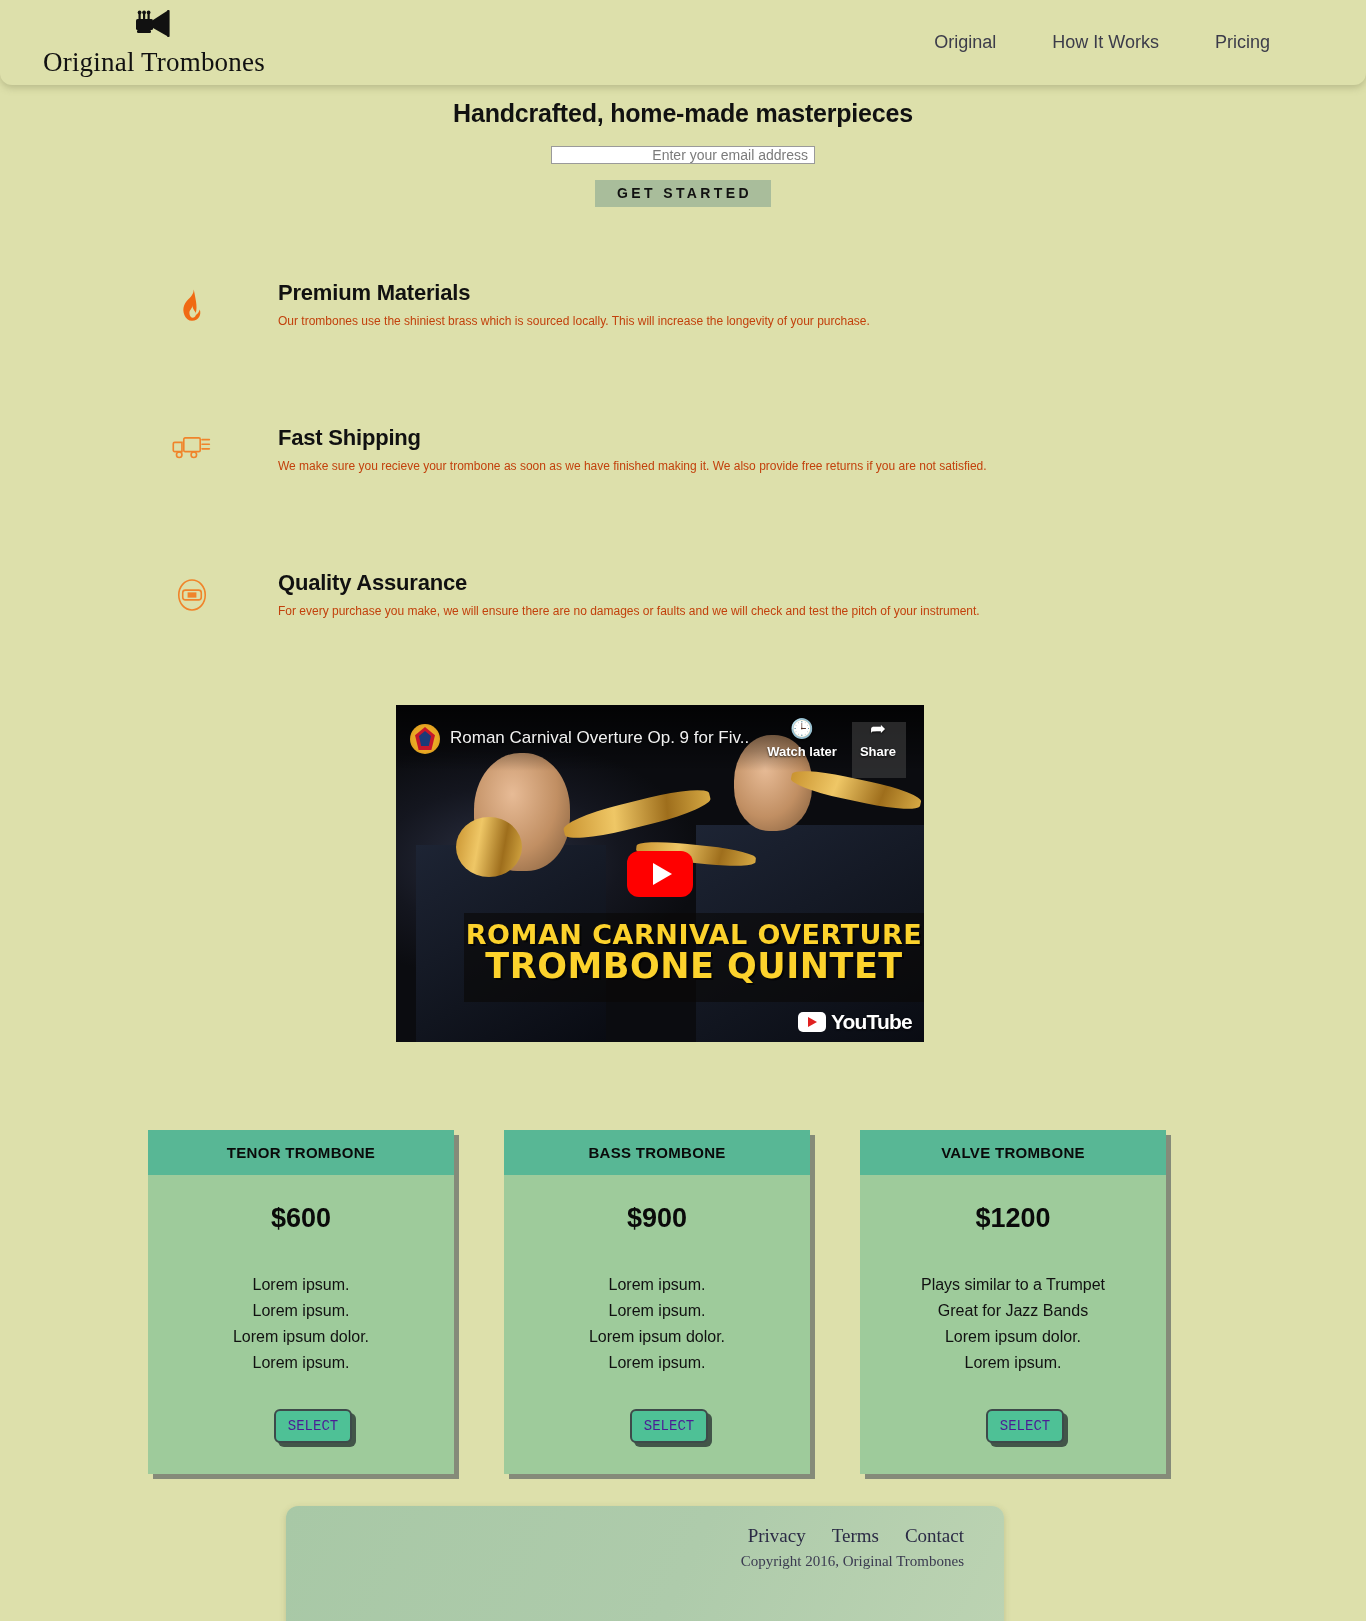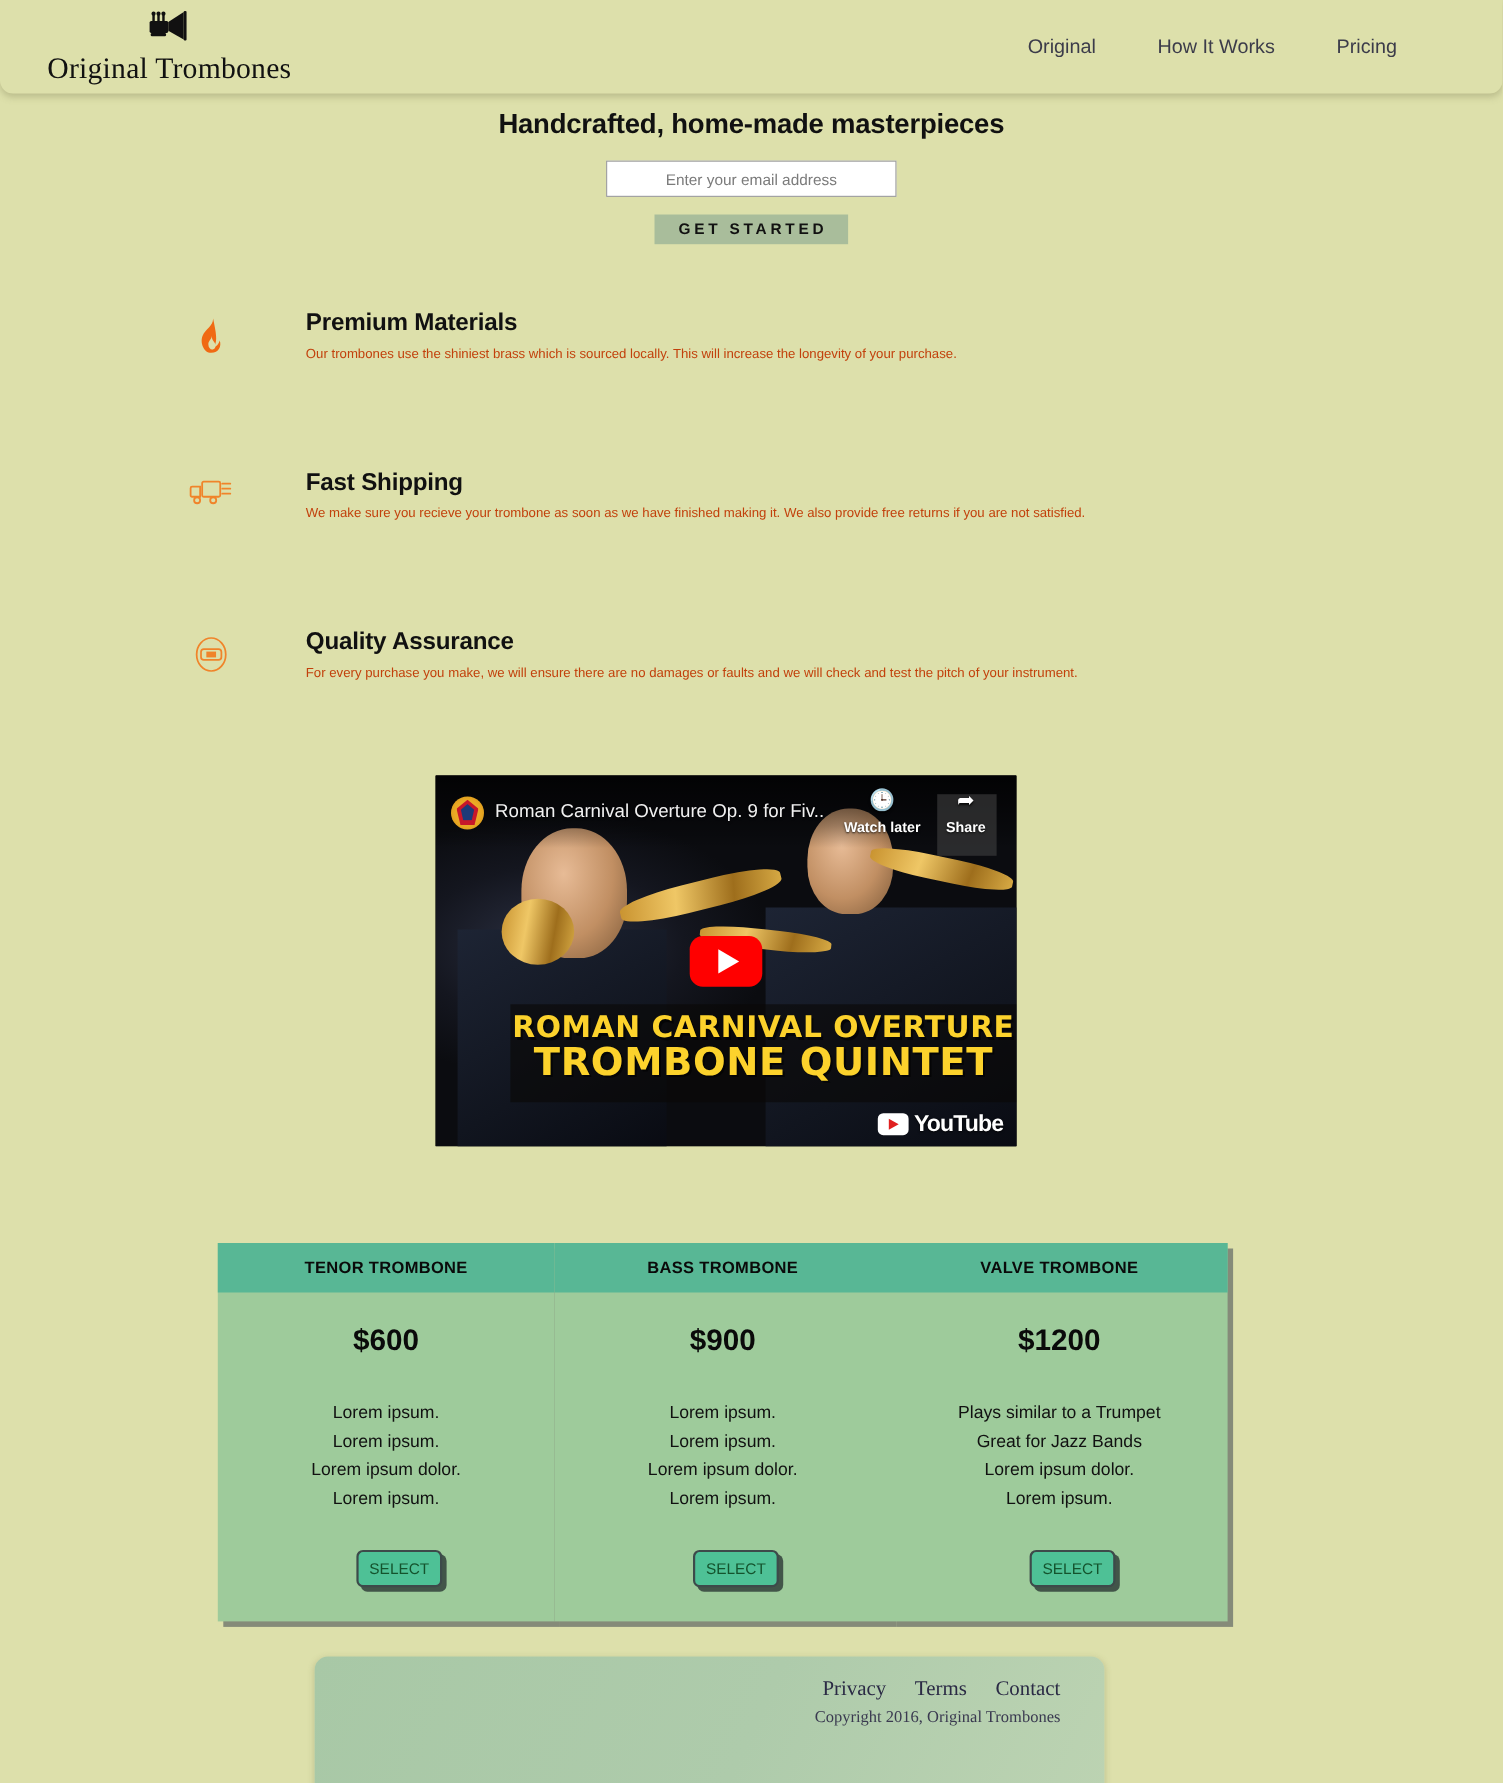--- a/index.html
+++ b/index.html
@@ -70,27 +70,27 @@
     margin: 14px 0 0 0;
     font-size: 25px;
     font-weight: bold;
     color: #111;
     letter-spacing: -0.2px;
   }
   .email-input {
     display: block;
     margin: 18px auto 0 auto;
     width: 264px;
-    height: 33px;
+    height: 18px;
     background: #ffffff;
     border: 1px solid #9a9a9a;
     font-family: "Liberation Sans", sans-serif;
     font-size: 14px;
     color: #333;
-    text-align: center;
+    text-align: right;
     padding: 0 6px;
   }
   .email-input::placeholder { color: #7b7b7b; }
   .get-started-btn {
     display: block;
     margin: 16px auto 0 auto;
     width: 176px;
     height: 27px;
     background: #a9bd9b;
     border: none;
@@ -308,21 +308,21 @@
     text-shadow: 0 1px 2px rgba(0,0,0,0.8);
   }
 
   
   .pricing {
     position: absolute;
     top: 1130px;
     left: 148px;
     width: 1018px;
     display: flex;
-    justify-content: center;
+    justify-content: space-between;
   }
   .price-card {
     width: 306px;
     background: #9ecb9b;
     box-shadow: 5px 5px 0 rgba(60,70,80,0.55);
     display: flex;
     flex-direction: column;
   }
   .price-card-header {
     background: #58b795;
@@ -356,23 +356,23 @@
   .select-btn {
     align-self: center;
     margin-top: 33px;
     margin-bottom: 31px;
     width: 78px;
     height: 34px;
     background: #4ec196;
     border: 2px solid #3d4a4a;
     border-radius: 6px;
     box-shadow: 4px 4px 0 rgba(35,45,45,0.75);
-    font-family: Liberation Sans, sans-serif;
+    font-family: Liberation Mono, monospace;
     font-size: 14px;
-    color: #14532d;
+    color: #4c1d95;
     cursor: pointer;
     padding: 0;
     margin-left: 24px;
   }
 
   
   .site-footer {
     position: absolute;
     left: 286px;
     top: 1506px;

